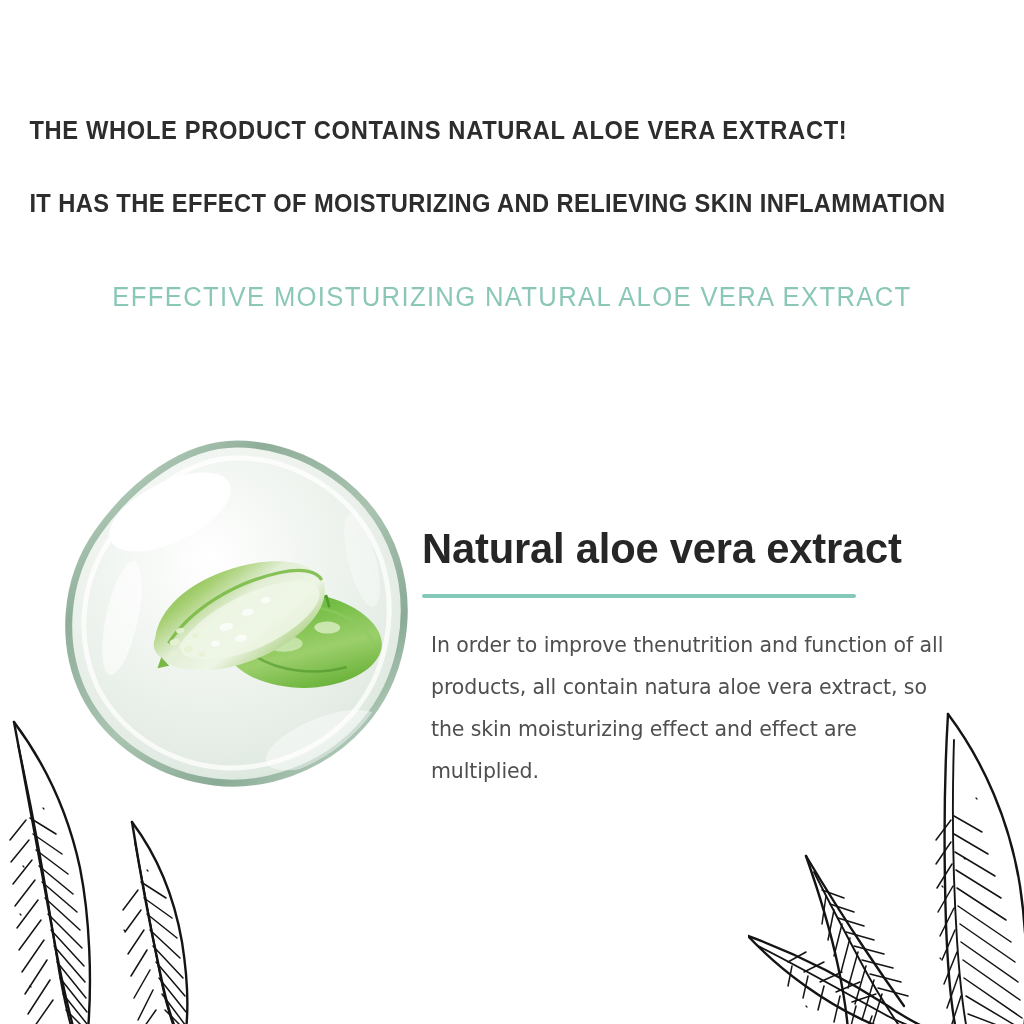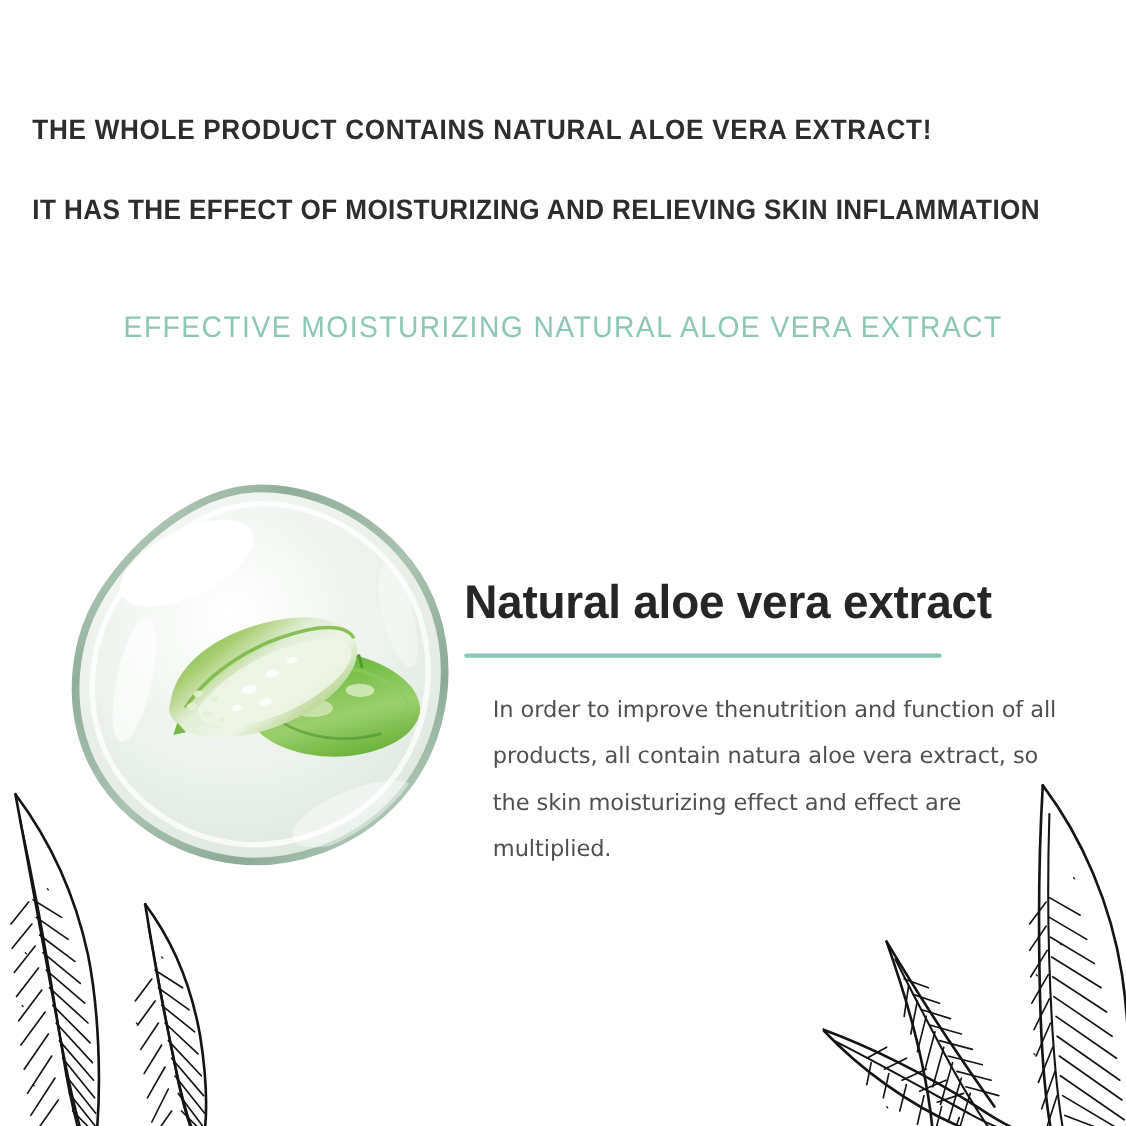--- a/index.html
+++ b/index.html
@@ -20,21 +20,21 @@
     width: 1024px;
     height: 1024px;
     background: #ffffff;
     overflow: hidden;
   }
 
   
   .headline-block {
     position: absolute;
     left: 0;
-    top: 104px;
+    top: 116px;
     width: 840px;
   }
   .headline {
     display: block;
     color: #2d2d2d;
     font-family: "Liberation Sans Narrow", "Liberation Sans", sans-serif;
     font-weight: bold;
     font-size: 25.5px;
     letter-spacing: 0.7px;
     line-height: 1.15;
@@ -96,21 +96,21 @@
   }
   .divider {
     margin-top: 22px;
     width: 434px;
     height: 4px;
     border-radius: 2px;
     background: #84c8b8;
   }
   .content-body {
     margin-top: 26px;
-    margin-left: 26px;
+    margin-left: 9px;
     width: 522px;
     color: #4f4f4f;
     font-family: "DejaVu Sans", sans-serif;
     font-weight: normal;
     font-size: 20.5px;
     line-height: 42px;
     letter-spacing: -0.1px;
   }
 
   

